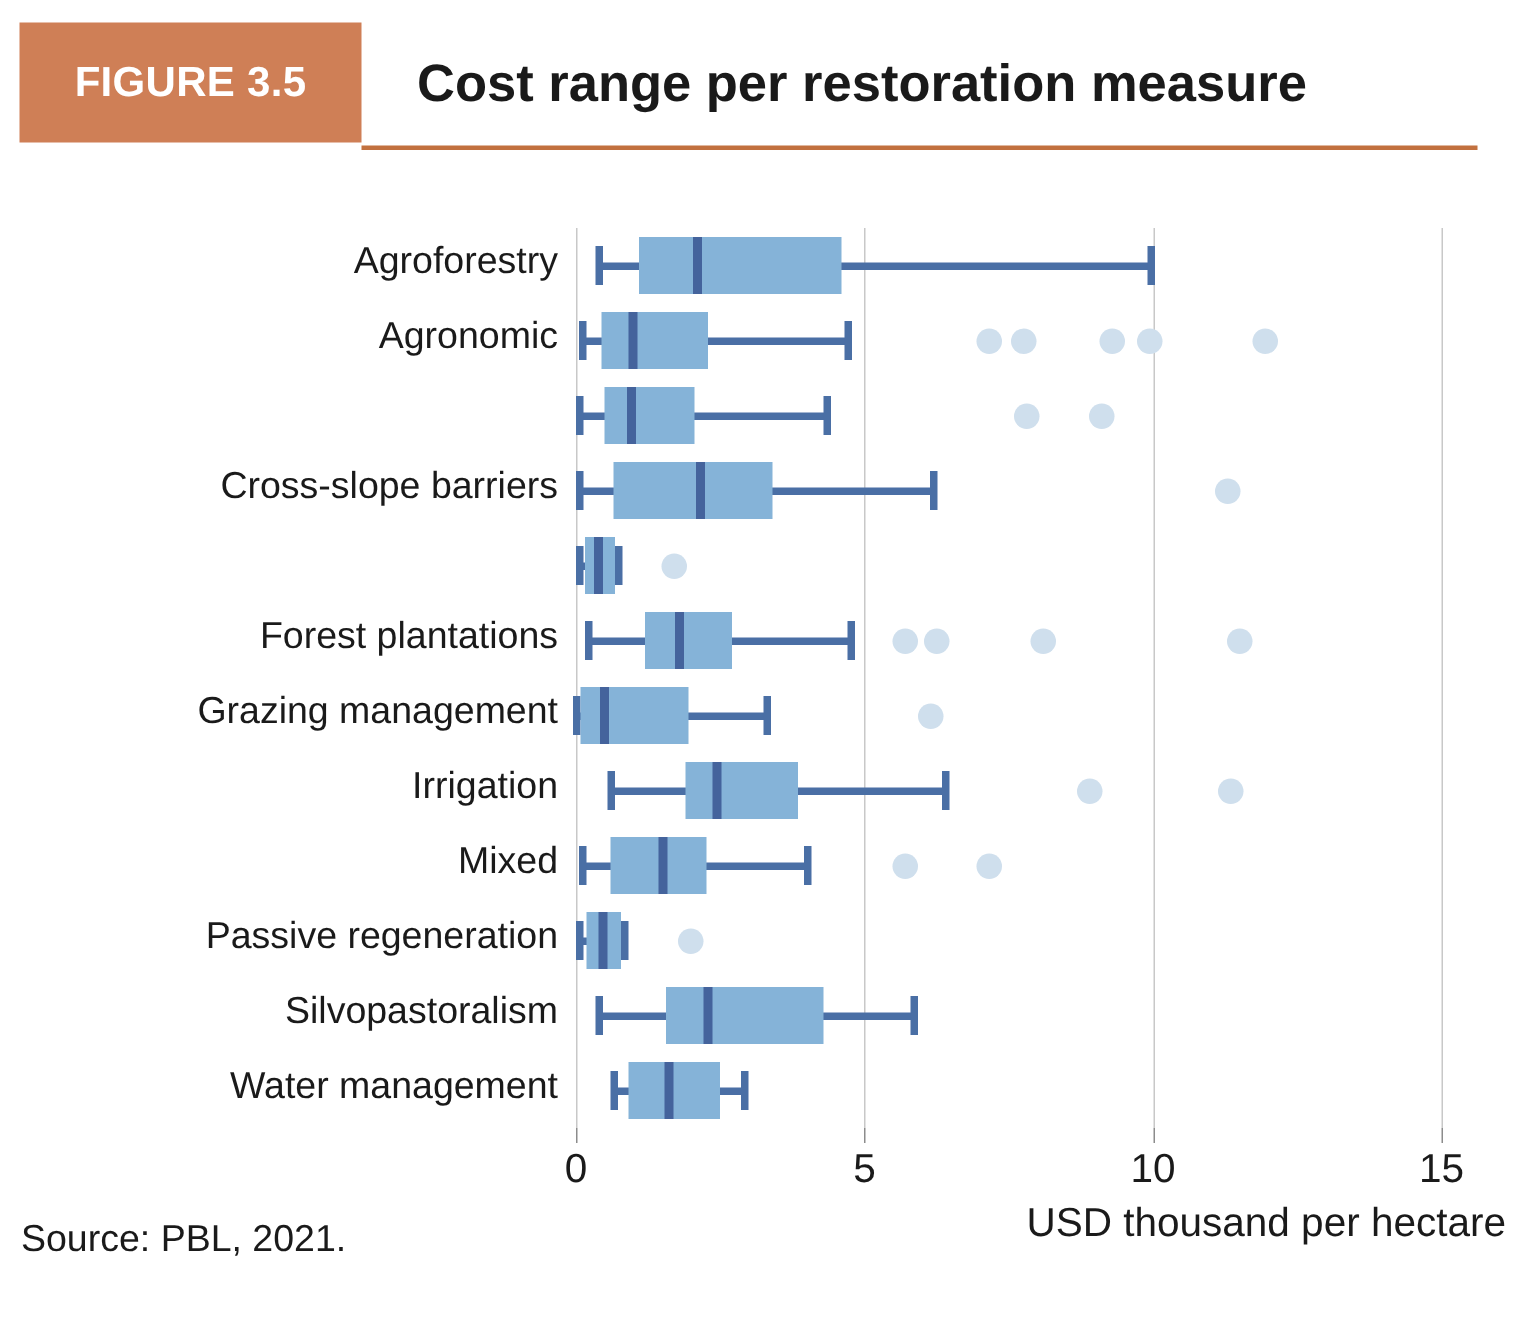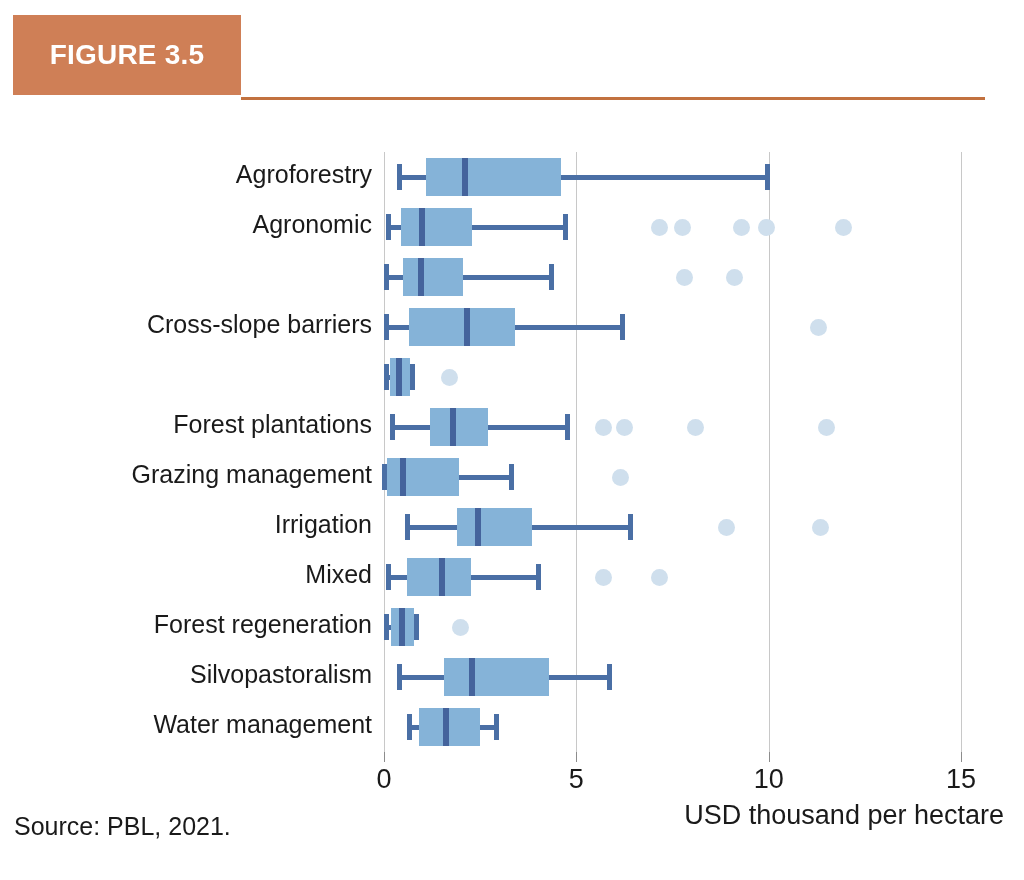--- a/index.html
+++ b/index.html
@@ -87,33 +87,34 @@
     font-size:25px;color:#1a1a1a;white-space:nowrap;
   }
 </style>
 </head>
 <body>
 
 <div id="header">
   <div id="figure-badge">
     <span id="figure-badge-label">FIGURE 3.5</span>
   </div>
+  <div id="figure-title">Cost range per restoration measure</div>
   <div id="header-rule"></div>
 </div>
 
 <div id="chart">
   <div id="ylabels">
       <div class="ylabel" style="top: 8px;">Agroforestry</div>
       <div class="ylabel" style="top: 58px;">Agronomic</div>
       <div class="ylabel" style="top: 158px;">Cross-slope barriers</div>
       <div class="ylabel" style="top: 308px;">Grazing management</div>
       <div class="ylabel" style="top: 258px;">Forest plantations</div>
       <div class="ylabel" style="top: 358px;">Irrigation</div>
       <div class="ylabel" style="top: 408px;">Mixed</div>
-      <div class="ylabel" style="top: 458px;">Forest regeneration</div>
+      <div class="ylabel" style="top: 458px;">Passive regeneration</div>
       <div class="ylabel" style="top: 508px;">Silvopastoralism</div>
       <div class="ylabel" style="top: 558px;">Water management</div>
     </div>
   <div id="plot">
       <div class="gridline" style="left: 0px;"></div>
       <div class="gridline" style="left: 192.333px;"></div>
       <div class="gridline" style="left: 384.667px;"></div>
       <div class="gridline" style="left: 577px;"></div>
       <div class="row" style="top: 0px;">
         <div class="whisker-line" style="left: 15.3867px; width: 367.357px; top: 22.5px;"></div>

